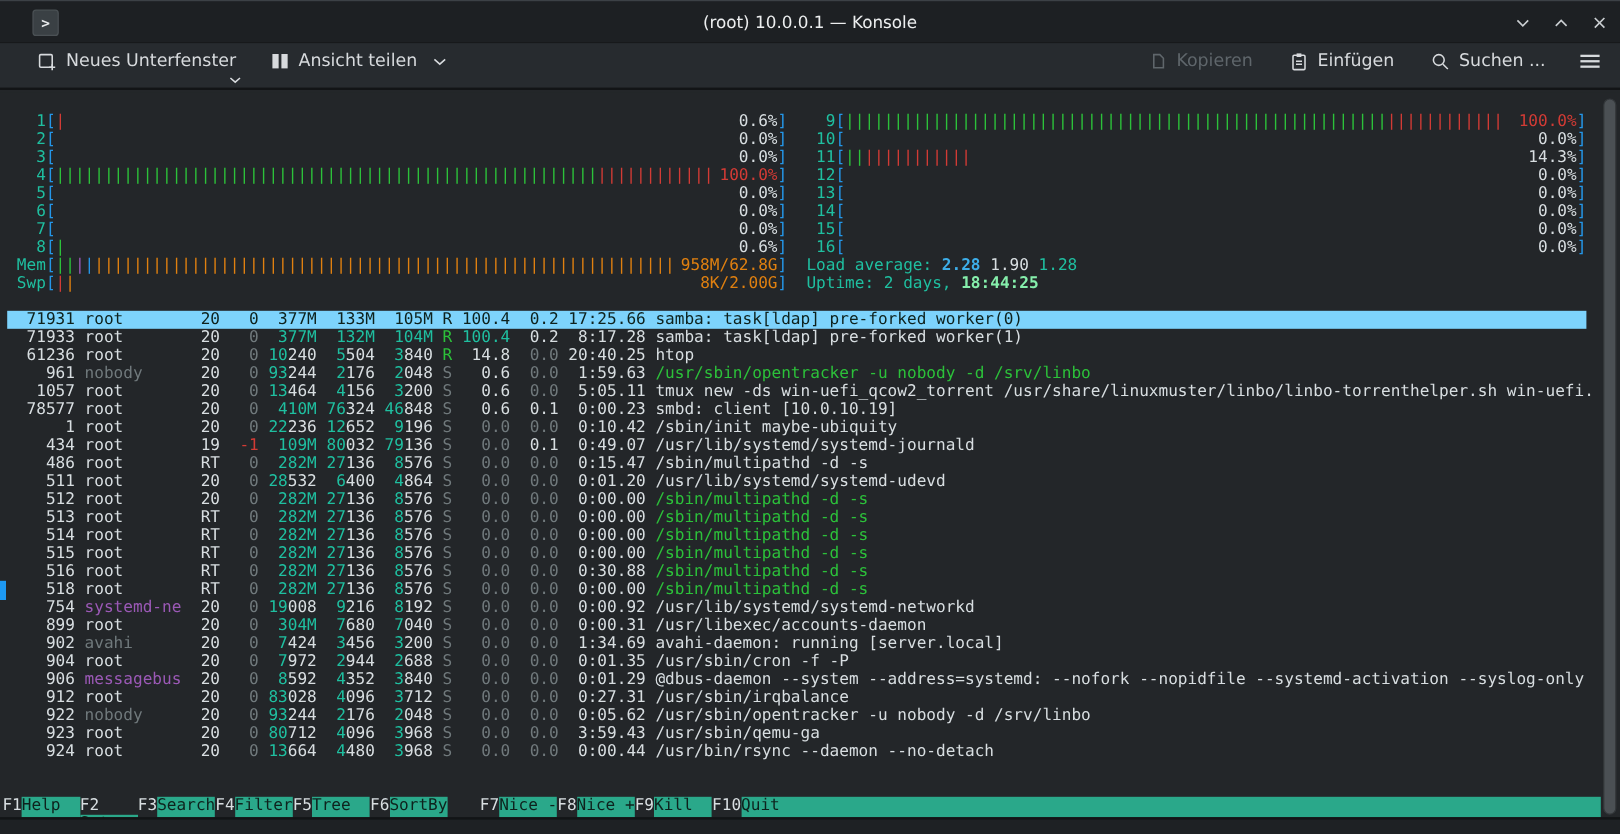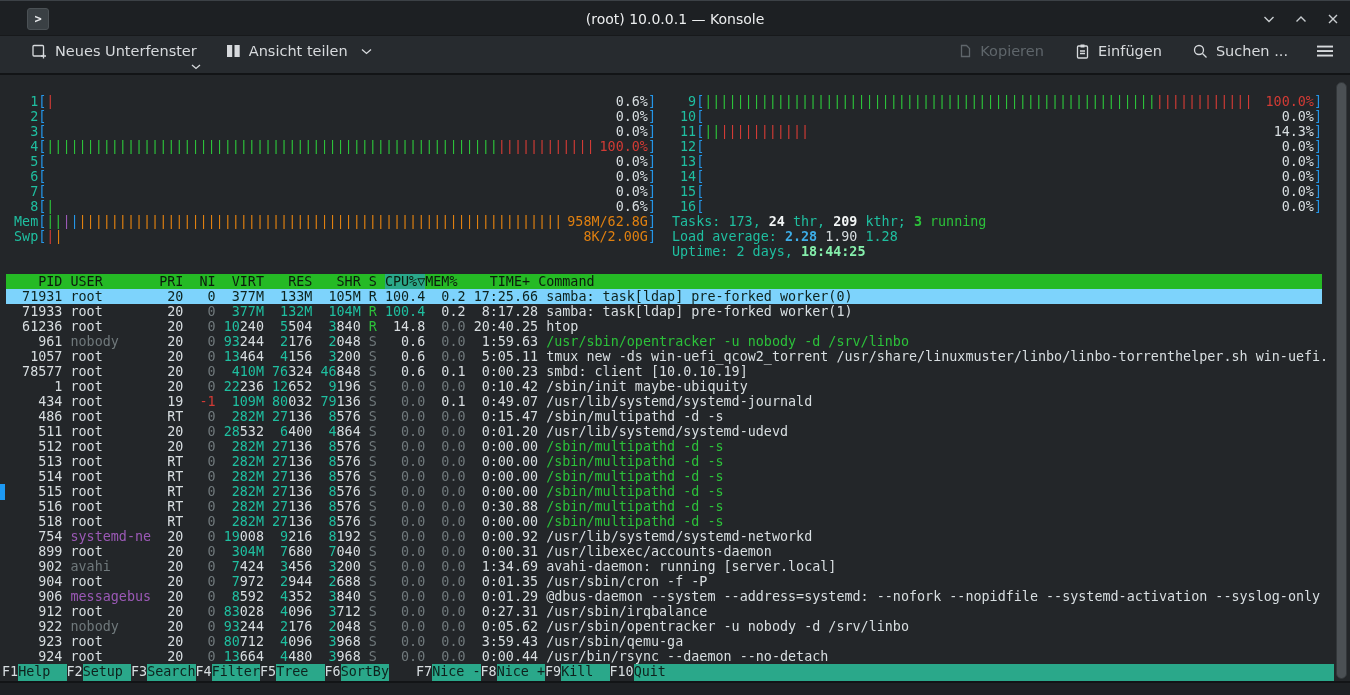--- a/index.html
+++ b/index.html
@@ -163,27 +163,25 @@
           </div>
         <div class="mcol" id="meters-right" style="flex:1;width:auto;">
             <div class="mrow"><span class="c-cyan mlabel">  9</span><span class="c-blue">[</span><span class="mbar"><span class="pp"><span class="c-green">||||||||||||||||||||||||||||||||||||||||||||||||||||||||</span><span class="c-red">||||||||||||</span></span><span class="msp"></span><span class="c-red">100.0%</span></span><span class="c-blue">]</span></div>
             <div class="mrow"><span class="c-cyan mlabel"> 10</span><span class="c-blue">[</span><span class="mbar"><span class="pp"></span><span class="msp"></span><span class="c-fg">0.0%</span></span><span class="c-blue">]</span></div>
             <div class="mrow"><span class="c-cyan mlabel"> 11</span><span class="c-blue">[</span><span class="mbar"><span class="pp"><span class="c-green">||</span><span class="c-red">|||||||||||</span></span><span class="msp"></span><span class="c-fg">14.3%</span></span><span class="c-blue">]</span></div>
             <div class="mrow"><span class="c-cyan mlabel"> 12</span><span class="c-blue">[</span><span class="mbar"><span class="pp"></span><span class="msp"></span><span class="c-fg">0.0%</span></span><span class="c-blue">]</span></div>
             <div class="mrow"><span class="c-cyan mlabel"> 13</span><span class="c-blue">[</span><span class="mbar"><span class="pp"></span><span class="msp"></span><span class="c-fg">0.0%</span></span><span class="c-blue">]</span></div>
             <div class="mrow"><span class="c-cyan mlabel"> 14</span><span class="c-blue">[</span><span class="mbar"><span class="pp"></span><span class="msp"></span><span class="c-fg">0.0%</span></span><span class="c-blue">]</span></div>
             <div class="mrow"><span class="c-cyan mlabel"> 15</span><span class="c-blue">[</span><span class="mbar"><span class="pp"></span><span class="msp"></span><span class="c-fg">0.0%</span></span><span class="c-blue">]</span></div>
             <div class="mrow"><span class="c-cyan mlabel"> 16</span><span class="c-blue">[</span><span class="mbar"><span class="pp"></span><span class="msp"></span><span class="c-fg">0.0%</span></span><span class="c-blue">]</span></div>
-            <div class="tline"><span class="c-cyan">Tasks: </span><span class="c-cyan">173</span><span class="c-cyan">, </span><span class="c-boldfg">24</span><span class="c-cyan"> thr, </span><span class="c-boldfg">209</span><span class="c-cyan"> kthr; </span><span class="c-boldgreen">3</span><span class="c-green"> running</span></div>
             <div class="tline"><span class="c-cyan">Load average: </span><span class="c-boldblue">2.28</span><span> </span><span class="c-fg">1.90</span><span> </span><span class="c-cyan">1.28</span></div>
             <div class="tline"><span class="c-cyan">Uptime: </span><span class="c-cyan">2 days, </span><span class="c-boldcyan">18:44:25</span></div>
           </div>
       </div>
       <div id="table">
-          <div class="tline hline"><span>    PID </span><span>USER       </span><span>PRI </span><span> NI </span><span> VIRT </span><span>  RES </span><span>  SHR </span><span>S </span><span class="bg-sort">CPU%▽</span><span>MEM% </span><span>   TIME+ </span><span>Command</span></div>
           <div class="tline row-sel"><span>  71931</span><span> </span><span>root      </span><span> </span><span> 20</span><span> </span><span>  0</span><span> </span><span> 377M</span><span> </span><span> 133M</span><span> </span><span> 105M</span><span> </span><span>R</span><span> </span><span>100.4</span><span>  0.2</span><span> </span><span>17:25.66</span><span> </span><span>samba: task[ldap] pre-forked worker(0)</span></div>
           <div class="tline"><span class="c-fg">  71933</span><span> </span><span class="c-fg">root      </span><span> </span><span class="c-fg"> 20</span><span> </span><span class="c-dim">  0</span><span> </span><span class="c-cyan"> 377M</span><span> </span><span class="c-cyan"> 132M</span><span> </span><span class="c-cyan"> 104M</span><span> </span><span class="c-green">R</span><span> </span><span class="c-cyan">100.4</span><span class="c-fg">  0.2</span><span> </span><span class="c-fg"> 8:17.28</span><span> </span><span class="c-fg">samba: task[ldap] pre-forked worker(1)</span></div>
           <div class="tline"><span class="c-fg">  61236</span><span> </span><span class="c-fg">root      </span><span> </span><span class="c-fg"> 20</span><span> </span><span class="c-dim">  0</span><span> </span><span class="c-cyan">10</span><span class="c-fg">240</span><span> </span><span class="c-cyan"> 5</span><span class="c-fg">504</span><span> </span><span class="c-cyan"> 3</span><span class="c-fg">840</span><span> </span><span class="c-green">R</span><span> </span><span class="c-fg"> 14.8</span><span class="c-dim">  0.0</span><span> </span><span class="c-fg">20:40.25</span><span> </span><span class="c-fg">htop</span></div>
           <div class="tline"><span class="c-fg">    961</span><span> </span><span class="c-dim">nobody    </span><span> </span><span class="c-fg"> 20</span><span> </span><span class="c-dim">  0</span><span> </span><span class="c-cyan">93</span><span class="c-fg">244</span><span> </span><span class="c-cyan"> 2</span><span class="c-fg">176</span><span> </span><span class="c-cyan"> 2</span><span class="c-fg">048</span><span> </span><span class="c-dim">S</span><span> </span><span class="c-fg">  0.6</span><span class="c-dim">  0.0</span><span> </span><span class="c-fg"> 1:59.63</span><span> </span><span class="c-green">/usr/sbin/opentracker -u nobody -d /srv/linbo</span></div>
           <div class="tline"><span class="c-fg">   1057</span><span> </span><span class="c-fg">root      </span><span> </span><span class="c-fg"> 20</span><span> </span><span class="c-dim">  0</span><span> </span><span class="c-cyan">13</span><span class="c-fg">464</span><span> </span><span class="c-cyan"> 4</span><span class="c-fg">156</span><span> </span><span class="c-cyan"> 3</span><span class="c-fg">200</span><span> </span><span class="c-dim">S</span><span> </span><span class="c-fg">  0.6</span><span class="c-dim">  0.0</span><span> </span><span class="c-fg"> 5:05.11</span><span> </span><span class="c-fg">tmux new -ds win-uefi_qcow2_torrent /usr/share/linuxmuster/linbo/linbo-torrenthelper.sh win-uefi.</span></div>
           <div class="tline"><span class="c-fg">  78577</span><span> </span><span class="c-fg">root      </span><span> </span><span class="c-fg"> 20</span><span> </span><span class="c-dim">  0</span><span> </span><span class="c-cyan"> 410M</span><span> </span><span class="c-cyan">76</span><span class="c-fg">324</span><span> </span><span class="c-cyan">46</span><span class="c-fg">848</span><span> </span><span class="c-dim">S</span><span> </span><span class="c-fg">  0.6</span><span class="c-fg">  0.1</span><span> </span><span class="c-fg"> 0:00.23</span><span> </span><span class="c-fg">smbd: client [10.0.10.19]</span></div>
           <div class="tline"><span class="c-fg">      1</span><span> </span><span class="c-fg">root      </span><span> </span><span class="c-fg"> 20</span><span> </span><span class="c-dim">  0</span><span> </span><span class="c-cyan">22</span><span class="c-fg">236</span><span> </span><span class="c-cyan">12</span><span class="c-fg">652</span><span> </span><span class="c-cyan"> 9</span><span class="c-fg">196</span><span> </span><span class="c-dim">S</span><span> </span><span class="c-dim">  0.0</span><span class="c-dim">  0.0</span><span> </span><span class="c-fg"> 0:10.42</span><span> </span><span class="c-fg">/sbin/init maybe-ubiquity</span></div>
           <div class="tline"><span class="c-fg">    434</span><span> </span><span class="c-fg">root      </span><span> </span><span class="c-fg"> 19</span><span> </span><span class="c-red"> -1</span><span> </span><span class="c-cyan"> 109M</span><span> </span><span class="c-cyan">80</span><span class="c-fg">032</span><span> </span><span class="c-cyan">79</span><span class="c-fg">136</span><span> </span><span class="c-dim">S</span><span> </span><span class="c-dim">  0.0</span><span class="c-fg">  0.1</span><span> </span><span class="c-fg"> 0:49.07</span><span> </span><span class="c-fg">/usr/lib/systemd/systemd-journald</span></div>
           <div class="tline"><span class="c-fg">    486</span><span> </span><span class="c-fg">root      </span><span> </span><span class="c-fg"> RT</span><span> </span><span class="c-dim">  0</span><span> </span><span class="c-cyan"> 282M</span><span> </span><span class="c-cyan">27</span><span class="c-fg">136</span><span> </span><span class="c-cyan"> 8</span><span class="c-fg">576</span><span> </span><span class="c-dim">S</span><span> </span><span class="c-dim">  0.0</span><span class="c-dim">  0.0</span><span> </span><span class="c-fg"> 0:15.47</span><span> </span><span class="c-fg">/sbin/multipathd -d -s</span></div>
           <div class="tline"><span class="c-fg">    511</span><span> </span><span class="c-fg">root      </span><span> </span><span class="c-fg"> 20</span><span> </span><span class="c-dim">  0</span><span> </span><span class="c-cyan">28</span><span class="c-fg">532</span><span> </span><span class="c-cyan"> 6</span><span class="c-fg">400</span><span> </span><span class="c-cyan"> 4</span><span class="c-fg">864</span><span> </span><span class="c-dim">S</span><span> </span><span class="c-dim">  0.0</span><span class="c-dim">  0.0</span><span> </span><span class="c-fg"> 0:01.20</span><span> </span><span class="c-fg">/usr/lib/systemd/systemd-udevd</span></div>
@@ -202,21 +200,21 @@
           <div class="tline"><span class="c-fg">    922</span><span> </span><span class="c-dim">nobody    </span><span> </span><span class="c-fg"> 20</span><span> </span><span class="c-dim">  0</span><span> </span><span class="c-cyan">93</span><span class="c-fg">244</span><span> </span><span class="c-cyan"> 2</span><span class="c-fg">176</span><span> </span><span class="c-cyan"> 2</span><span class="c-fg">048</span><span> </span><span class="c-dim">S</span><span> </span><span class="c-dim">  0.0</span><span class="c-dim">  0.0</span><span> </span><span class="c-fg"> 0:05.62</span><span> </span><span class="c-fg">/usr/sbin/opentracker -u nobody -d /srv/linbo</span></div>
           <div class="tline"><span class="c-fg">    923</span><span> </span><span class="c-fg">root      </span><span> </span><span class="c-fg"> 20</span><span> </span><span class="c-dim">  0</span><span> </span><span class="c-cyan">80</span><span class="c-fg">712</span><span> </span><span class="c-cyan"> 4</span><span class="c-fg">096</span><span> </span><span class="c-cyan"> 3</span><span class="c-fg">968</span><span> </span><span class="c-dim">S</span><span> </span><span class="c-dim">  0.0</span><span class="c-dim">  0.0</span><span> </span><span class="c-fg"> 3:59.43</span><span> </span><span class="c-fg">/usr/sbin/qemu-ga</span></div>
           <div class="tline"><span class="c-fg">    924</span><span> </span><span class="c-fg">root      </span><span> </span><span class="c-fg"> 20</span><span> </span><span class="c-dim">  0</span><span> </span><span class="c-cyan">13</span><span class="c-fg">664</span><span> </span><span class="c-cyan"> 4</span><span class="c-fg">480</span><span> </span><span class="c-cyan"> 3</span><span class="c-fg">968</span><span> </span><span class="c-dim">S</span><span> </span><span class="c-dim">  0.0</span><span class="c-dim">  0.0</span><span> </span><span class="c-fg"> 0:00.44</span><span> </span><span class="c-fg">/usr/bin/rsync --daemon --no-detach</span></div>
         </div>
     </div>
     <div id="fbar">
         <span style="display: flex;">
           <span class="fk-key">F1</span>
           <span class="fk-label">Help  </span>
         </span>
-        <span style="display: flex;">
+        <span style="display: flex; flex-direction: column;">
           <span class="fk-key">F2</span>
           <span class="fk-label">Setup </span>
         </span>
         <span style="display: flex;">
           <span class="fk-key">F3</span>
           <span class="fk-label">Search</span>
         </span>
         <span style="display: flex;">
           <span class="fk-key">F4</span>
           <span class="fk-label">Filter</span>

